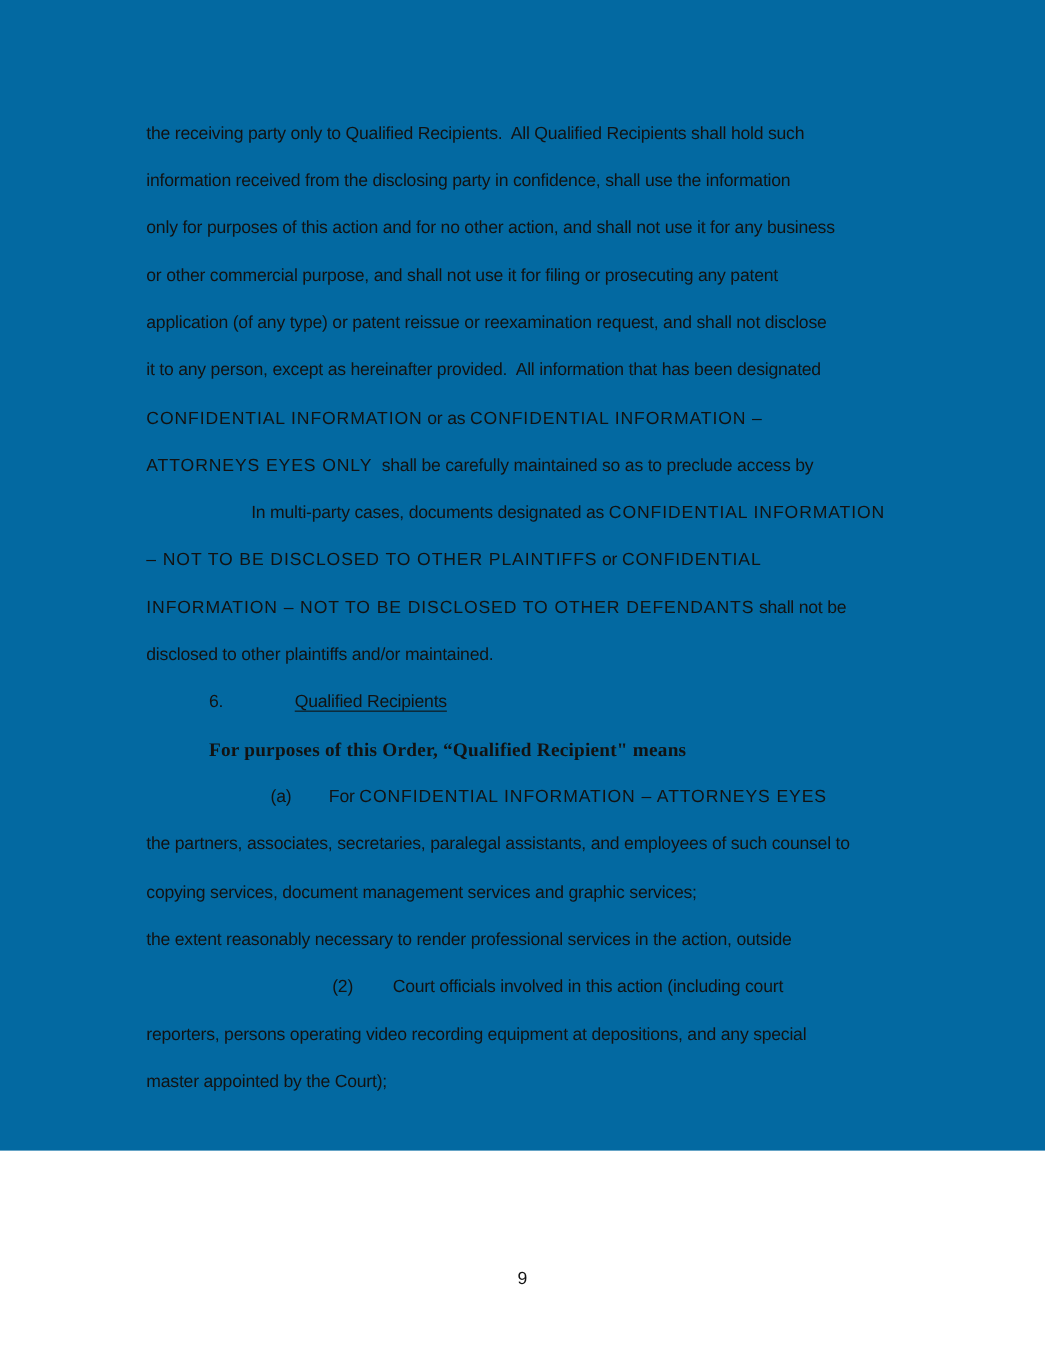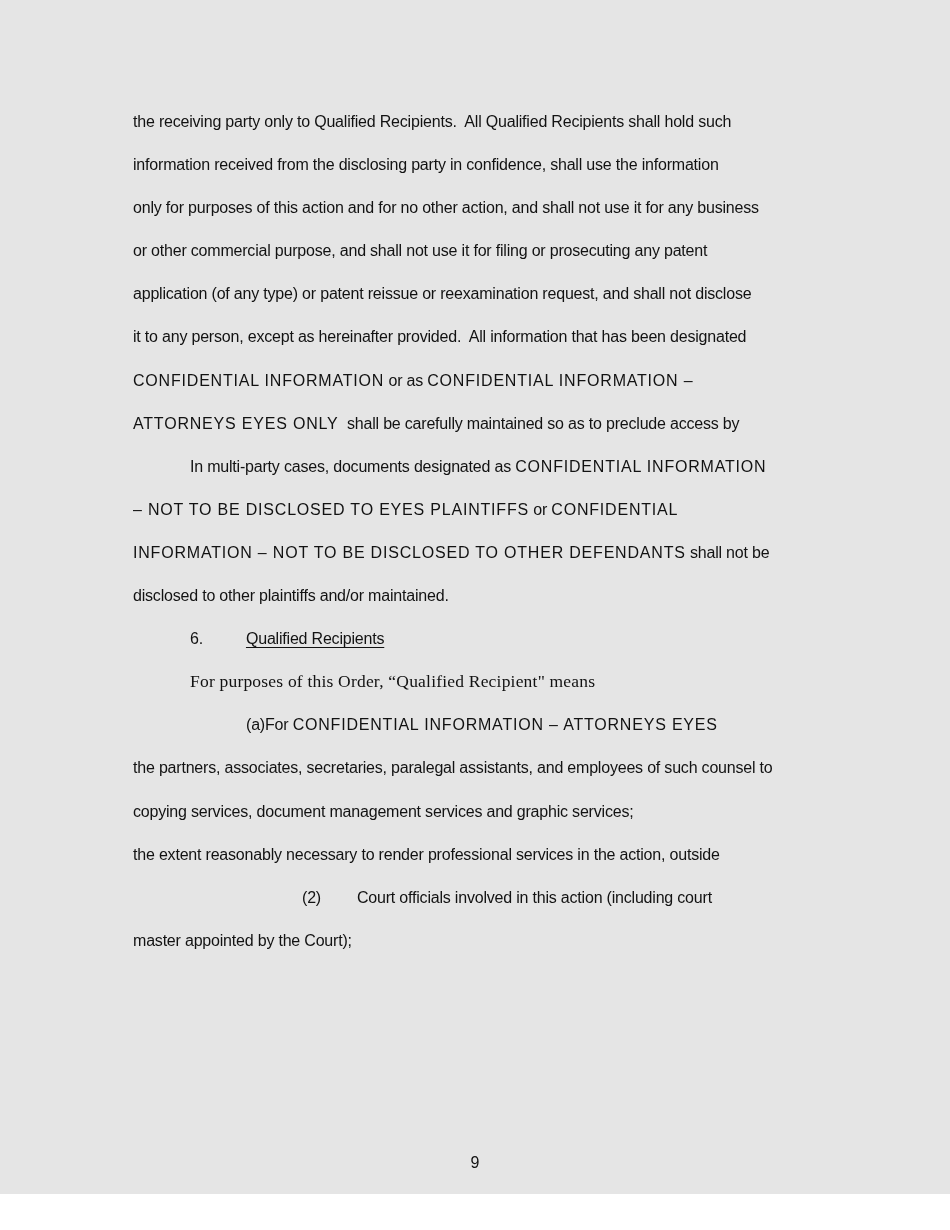--- a/index.html
+++ b/index.html
@@ -13,22 +13,22 @@
     position: relative;
     overflow: hidden;
     font-family: "Liberation Sans", sans-serif;
     color: #121212;
   }
   .page {
     position: absolute;
     left: 0;
     top: 0;
     width: 950px;
-    height: 1194px;
-    background: #e5e5e5;
+    height: 1046px;
+    background: #0369a1;
   }
   .page-body {
     position: absolute;
     left: 133px;
     top: 100px;
     width: 710px;
   }
   .line {
     height: 43.1px;
     line-height: 43.1px;
@@ -66,27 +66,28 @@
 <div class="page">
   <div class="page-body">
       <div class="line"><span>the receiving party only to Qualified Recipients.  All Qualified Recipients shall hold such</span></div>
       <div class="line"><span>information received from the disclosing party in confidence, shall use the information</span></div>
       <div class="line"><span>only for purposes of this action and for no other action, and shall not use it for any business</span></div>
       <div class="line"><span>or other commercial purpose, and shall not use it for filing or prosecuting any patent</span></div>
       <div class="line"><span>application (of any type) or patent reissue or reexamination request, and shall not disclose</span></div>
       <div class="line"><span>it to any person, except as hereinafter provided.  All information that has been designated</span></div>
       <div class="line"><span class="caps">CONFIDENTIAL INFORMATION</span><span> or as </span><span class="caps">CONFIDENTIAL INFORMATION –</span></div>
       <div class="line"><span class="caps">ATTORNEYS EYES ONLY</span><span>  shall be carefully maintained so as to preclude access by</span></div>
-      <div class="line" style="padding-left: 57px;"><span>In multi-party cases, documents designated as </span><span class="caps">CONFIDENTIAL INFORMATION</span></div>
-      <div class="line"><span class="caps">– NOT TO BE DISCLOSED TO EYES PLAINTIFFS</span><span> or </span><span class="caps">CONFIDENTIAL</span></div>
+      <div class="line" style="padding-left: 57px; text-align: center;"><span>In multi-party cases, documents designated as </span><span class="caps">CONFIDENTIAL INFORMATION</span></div>
+      <div class="line"><span class="caps">– NOT TO BE DISCLOSED TO OTHER PLAINTIFFS</span><span> or </span><span class="caps">CONFIDENTIAL</span></div>
       <div class="line"><span class="caps">INFORMATION – NOT TO BE DISCLOSED TO OTHER DEFENDANTS</span><span> shall not be</span></div>
       <div class="line"><span>disclosed to other plaintiffs and/or maintained.</span></div>
-      <div class="line" style="padding-left: 57px;"><span>6.</span><span class="underline" style="margin-left: 43px;">Qualified Recipients</span></div>
-      <div class="line serif" style="padding-left: 57px;"><span>For purposes of this Order, “Qualified Recipient" means</span></div>
-      <div class="line" style="padding-left: 113px;"><span>(a)</span><span style="">For </span><span class="caps">CONFIDENTIAL INFORMATION – ATTORNEYS EYES</span></div>
+      <div class="line" style="padding-left: 57px;"><span>6.</span><span class="underline" style="margin-left: 65px;">Qualified Recipients</span></div>
+      <div class="line serif" style="padding-left: 57px; font-weight: bold;"><span>For purposes of this Order, “Qualified Recipient" means</span></div>
+      <div class="line" style="padding-left: 113px;"><span>(a)</span><span style="margin-left: 34px;">For </span><span class="caps">CONFIDENTIAL INFORMATION – ATTORNEYS EYES</span></div>
       <div class="line"><span>the partners, associates, secretaries, paralegal assistants, and employees of such counsel to</span></div>
       <div class="line"><span>copying services, document management services and graphic services;</span></div>
       <div class="line"><span>the extent reasonably necessary to render professional services in the action, outside</span></div>
       <div class="line" style="padding-left: 169px;"><span>(2)</span><span style="margin-left: 36px;">Court officials involved in this action (including court</span></div>
+      <div class="line"><span>reporters, persons operating video recording equipment at depositions, and any special</span></div>
       <div class="line"><span>master appointed by the Court);</span></div>
     </div>
   <div class="page-number">9</div>
 </div>
 
 </body></html>

